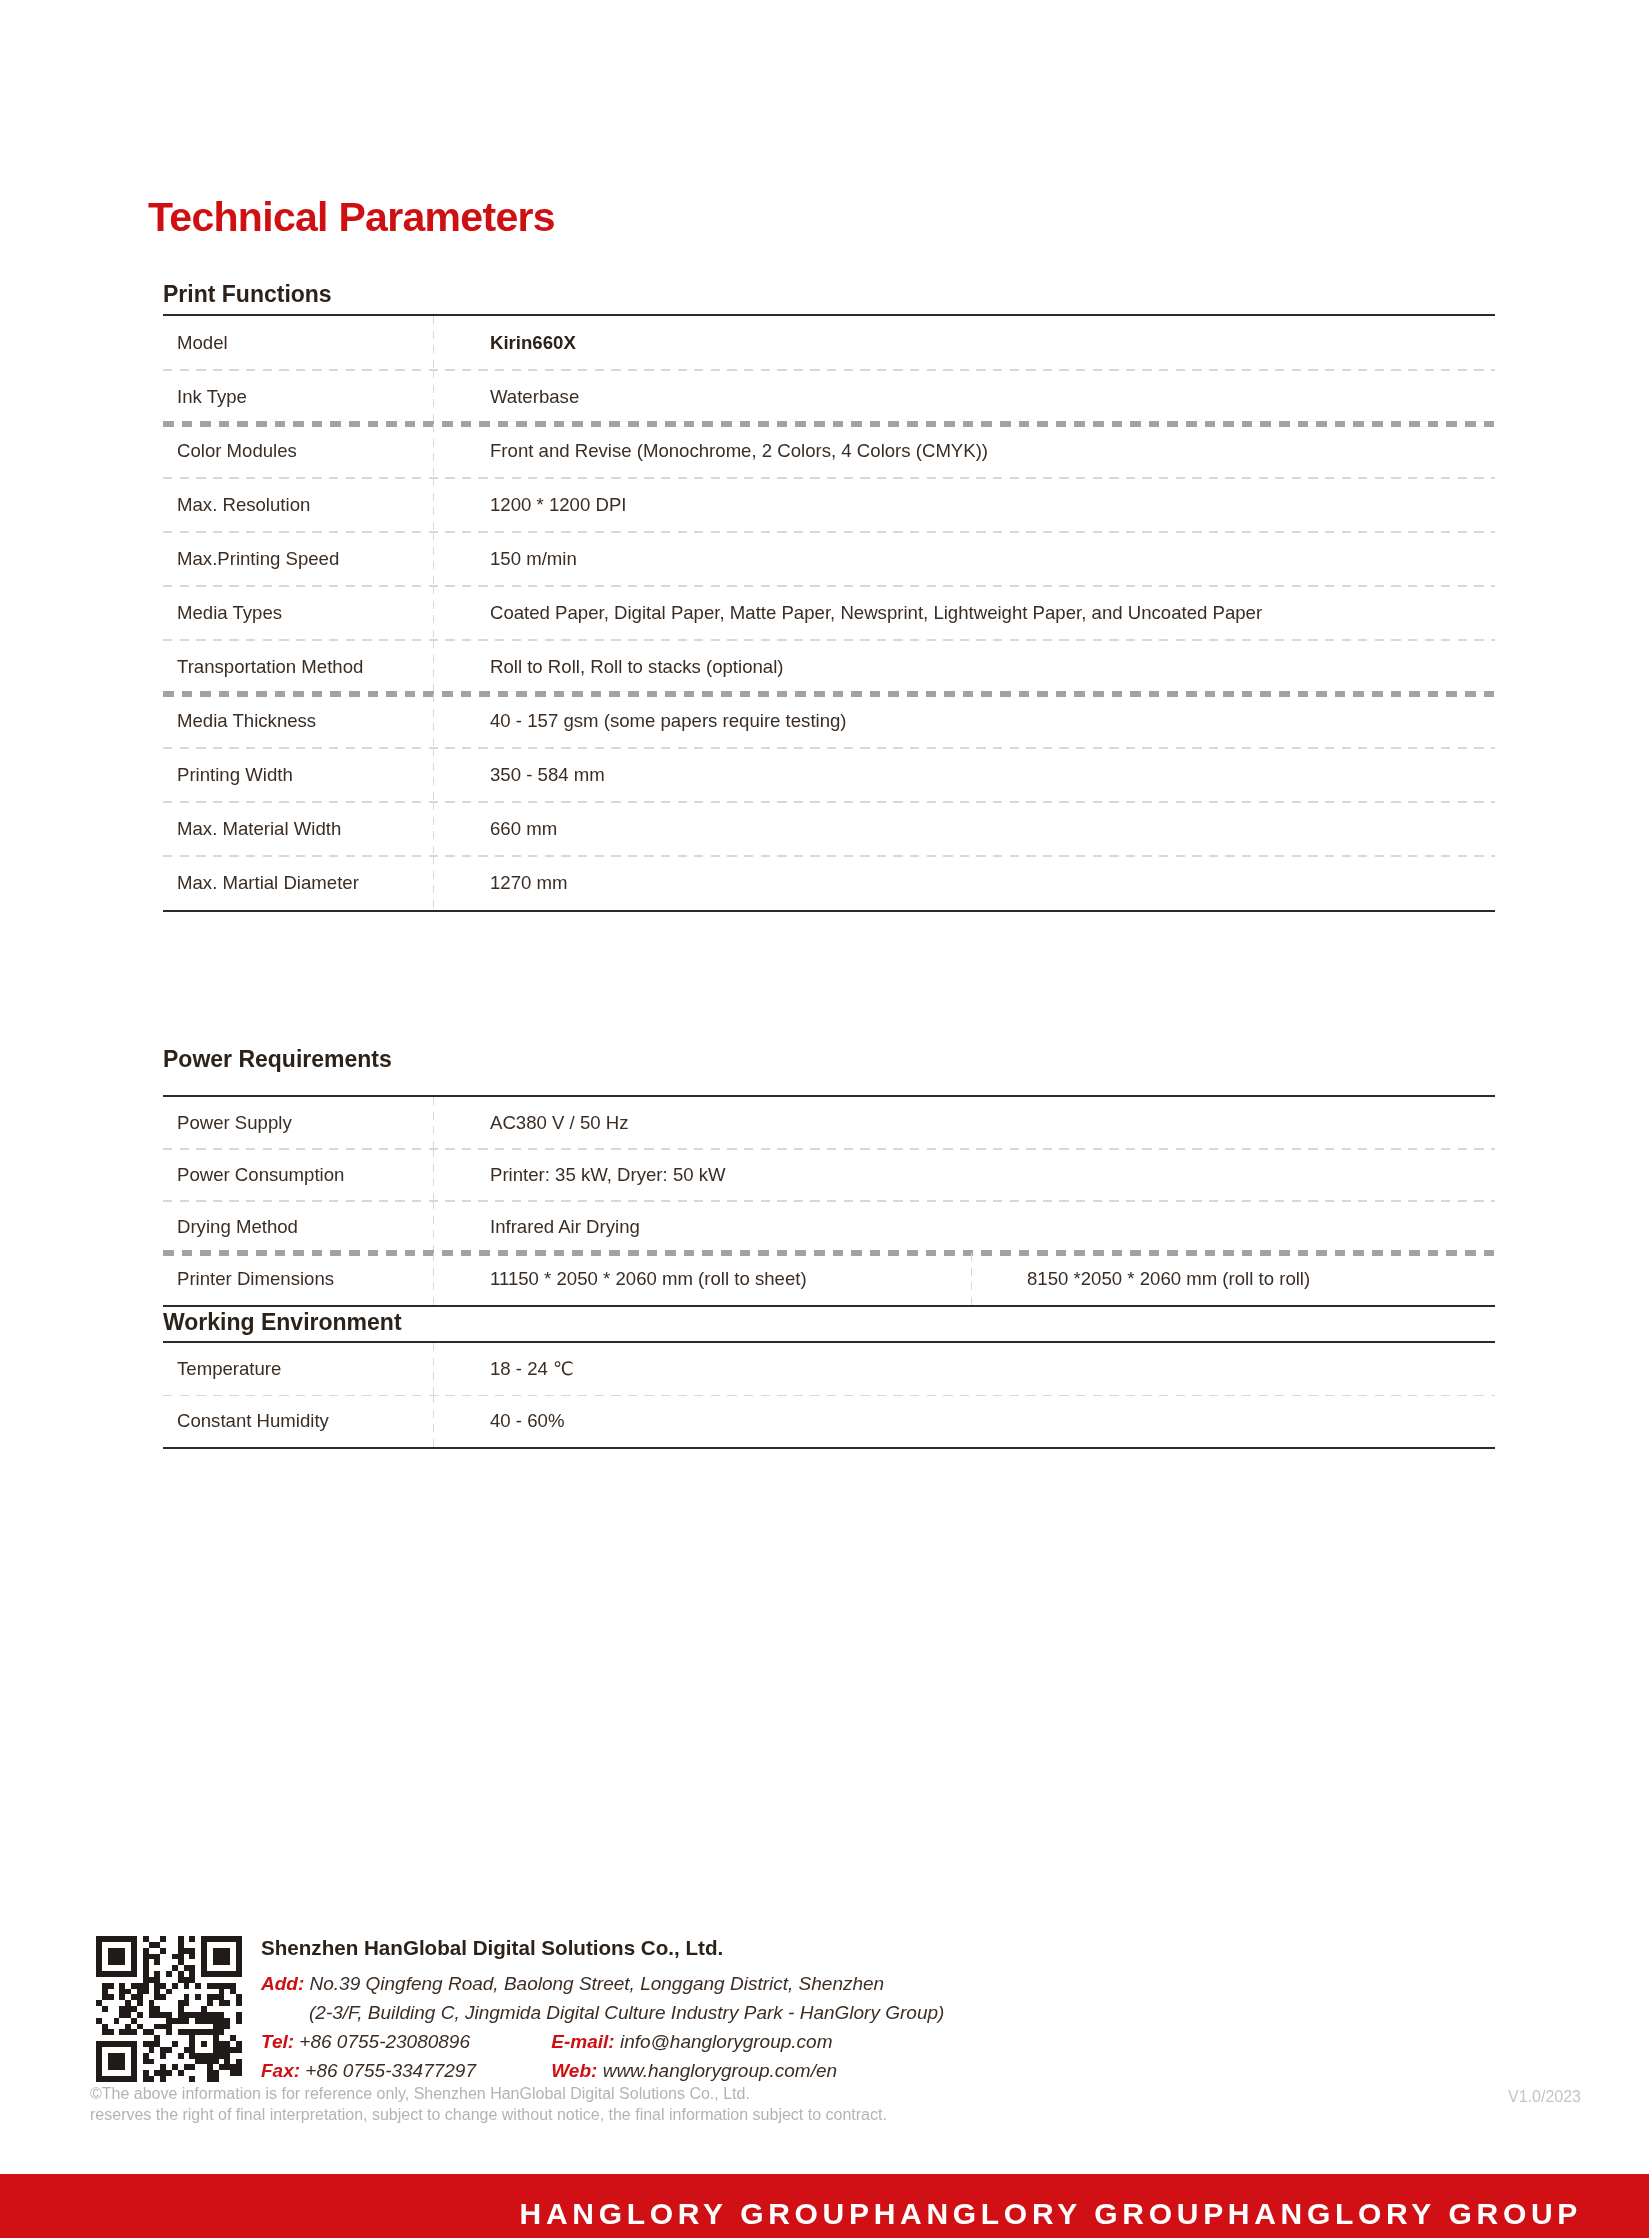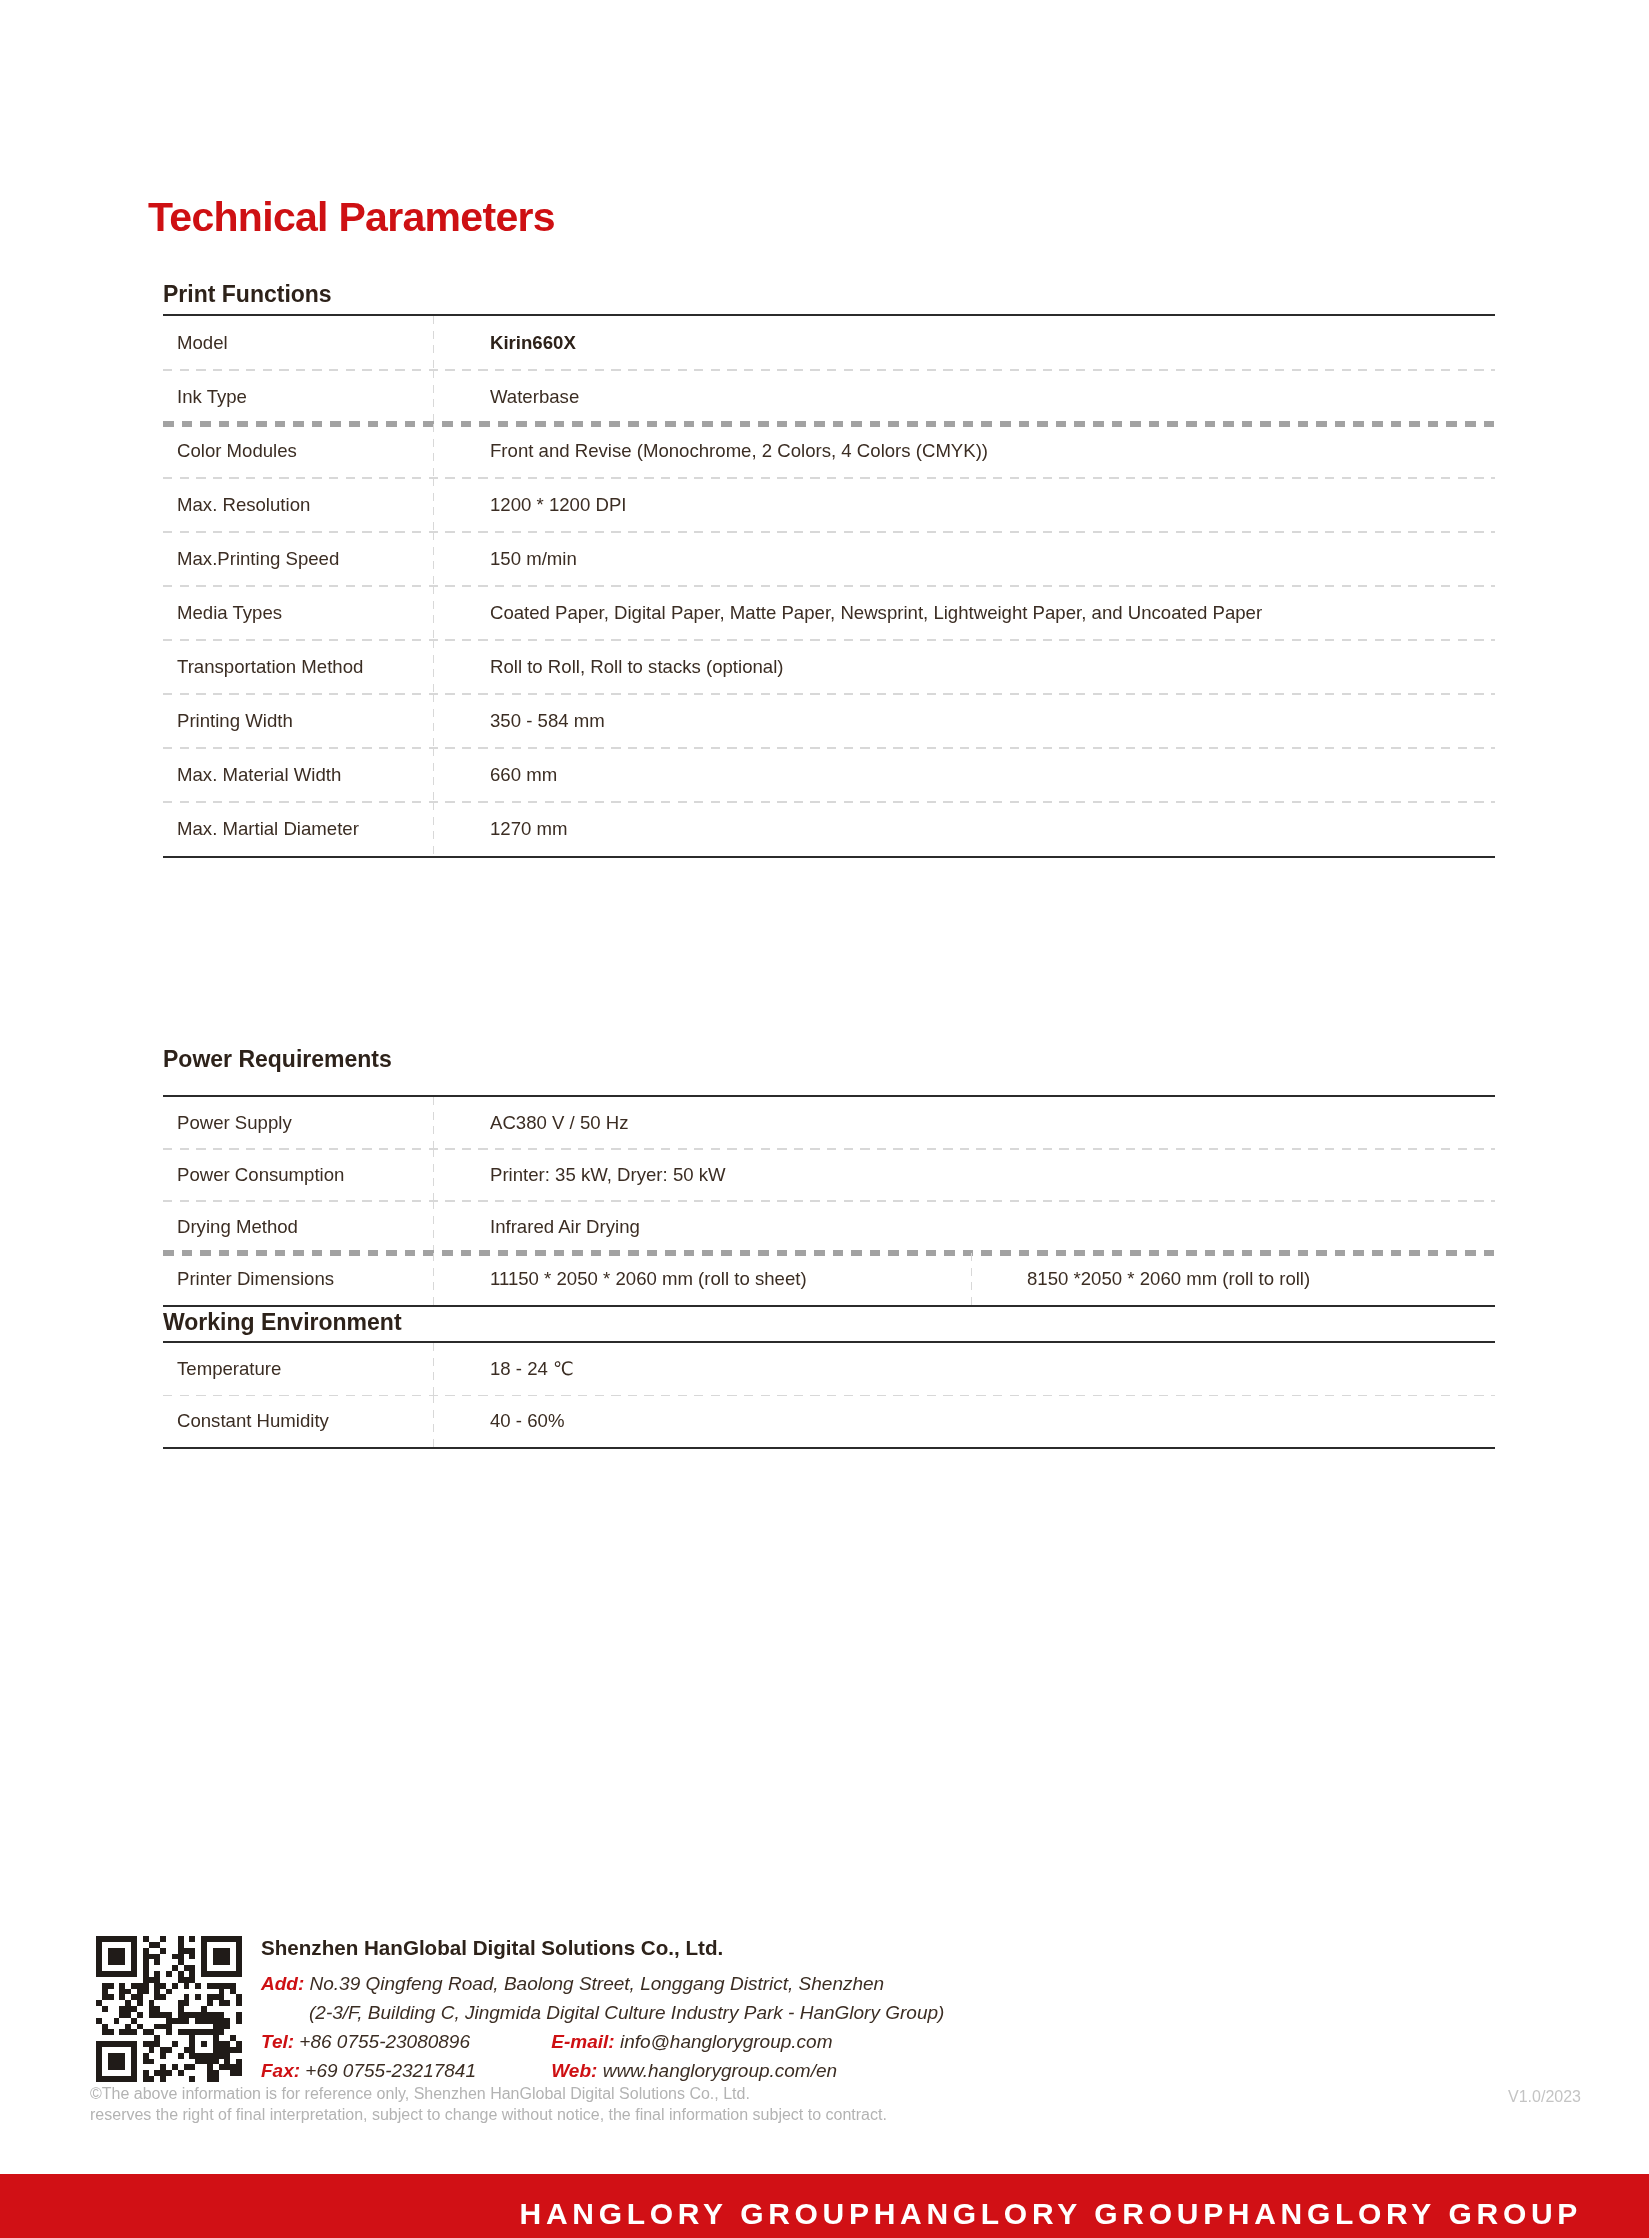--- a/index.html
+++ b/index.html
@@ -132,20 +132,26 @@
             <div class="sep-light"></div>
             <div class="vdiv" style="left: 270px;"></div>
             <div class="cell lbl">Media Types</div>
             <div class="cell val">Coated Paper, Digital Paper, Matte Paper, Newsprint, Lightweight Paper, and Uncoated Paper</div>
           </div>
           <div class="spec-row" style="height: 54px;">
             <div class="sep-light"></div>
             <div class="vdiv" style="left: 270px;"></div>
             <div class="cell lbl">Transportation Method</div>
             <div class="cell val">Roll to Roll, Roll to stacks (optional)</div>
+          </div>
+          <div class="spec-row" style="height: 54px;">
+            <div class="sep-heavy"></div>
+            <div class="vdiv" style="left: 270px;"></div>
+            <div class="cell lbl">Media Thickness</div>
+            <div class="cell val">40 - 157 gsm (some papers require testing)</div>
           </div>
           <div class="spec-row" style="height: 54px;">
             <div class="sep-light"></div>
             <div class="vdiv" style="left: 270px;"></div>
             <div class="cell lbl">Printing Width</div>
             <div class="cell val">350 - 584 mm</div>
           </div>
           <div class="spec-row" style="height: 54px;">
             <div class="sep-light"></div>
             <div class="vdiv" style="left: 270px;"></div>
@@ -543,21 +549,21 @@
           <span>+86 0755-23080896</span>
         </span>
         <span>
           <span class="red-label">E-mail:</span>
           <span>info@hanglorygroup.com</span>
         </span>
       </div>
       <div class="contact-line">
         <span class="pair">
           <span class="red-label">Fax:</span>
-          <span>+69 0755-23217841</span>
+          <span>+86 0755-33477297</span>
         </span>
         <span>
           <span class="red-label">Web:</span>
           <span>www.hanglorygroup.com/en</span>
         </span>
       </div>
     </div>
   </div>
 
   <div class="disclaimer">

